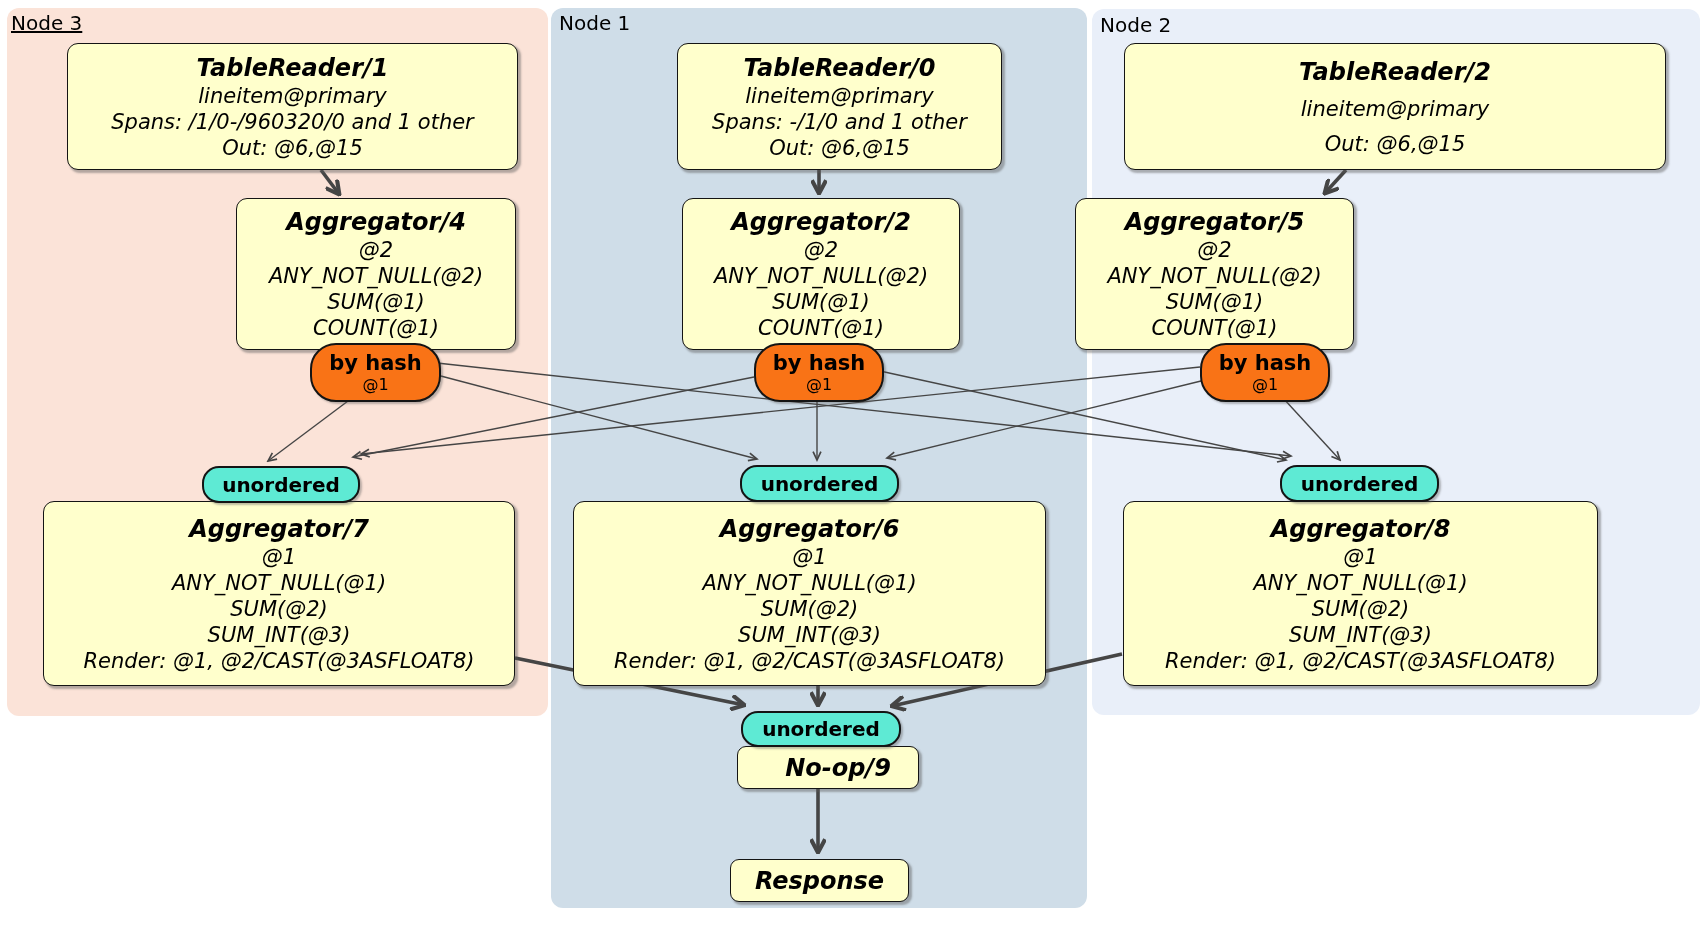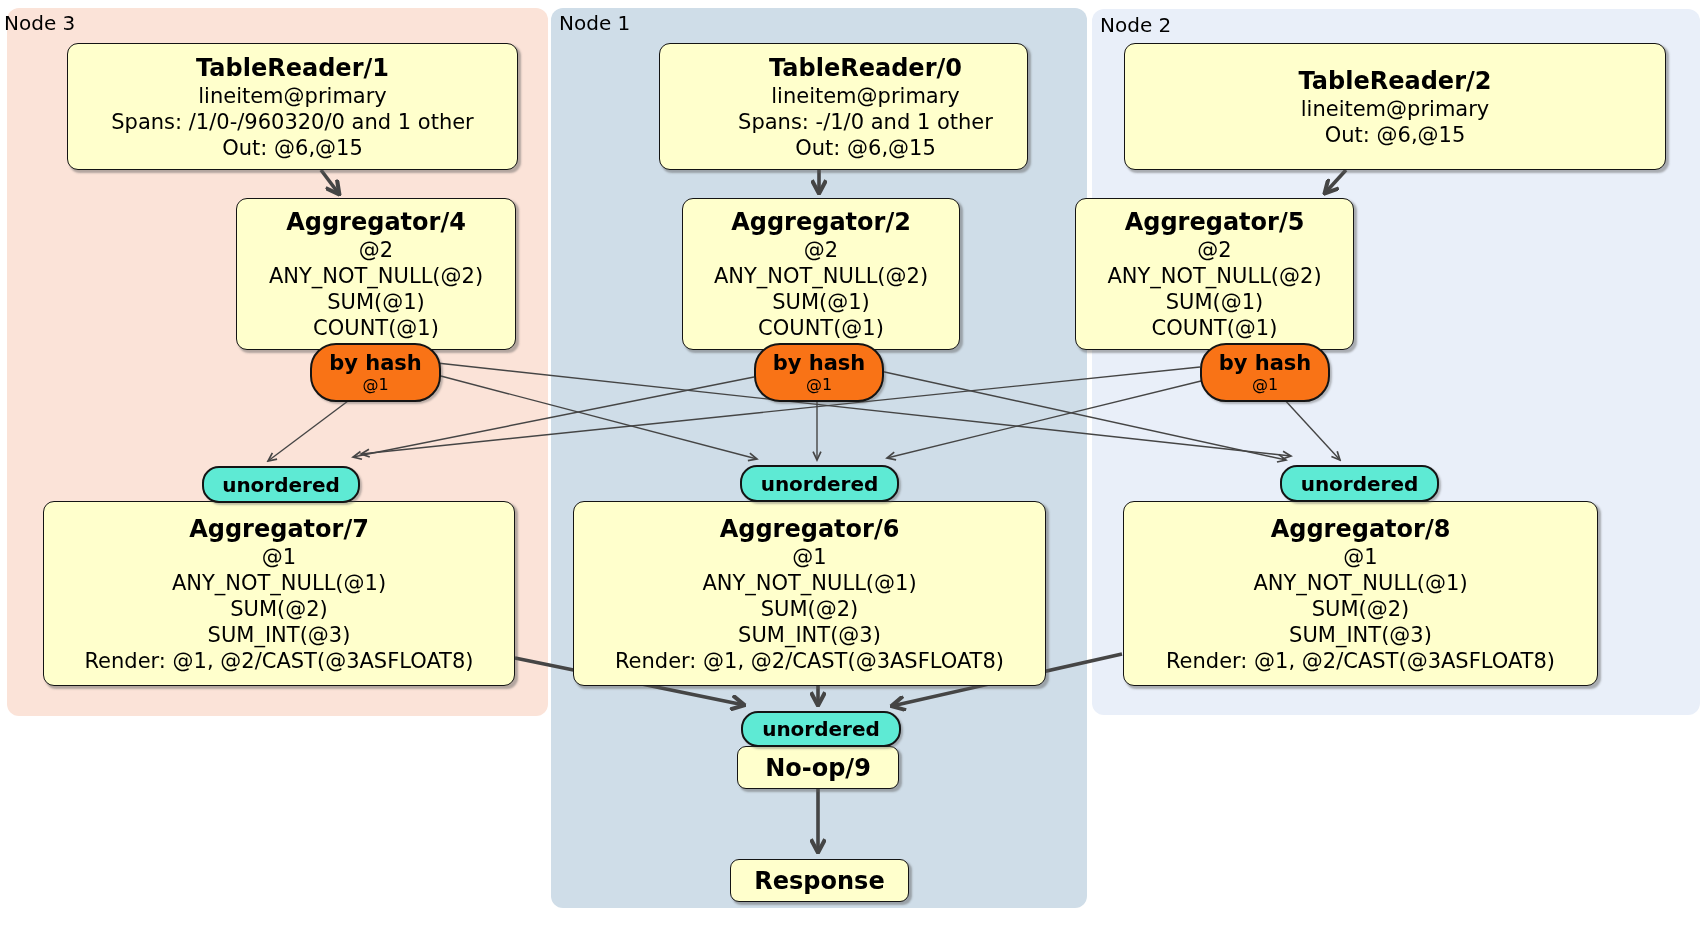--- a/index.html
+++ b/index.html
@@ -8,20 +8,21 @@
     font-family:"DejaVu Sans","Liberation Sans",sans-serif;color:#000;
   }
   .region{position:absolute;border-radius:12px;}
   .region-label{position:absolute;font-size:20px;line-height:22px;color:#000;}
   svg.edges{position:absolute;left:0;top:0;z-index:2;}
   .pbox{
     position:absolute;z-index:3;background:#ffffcc;border:1.6px solid #141414;
     border-radius:11px;box-shadow:2.5px 2.5px 2px rgba(90,90,90,.45);
     display:flex;flex-direction:column;justify-content:center;align-items:center;
     text-align:center;
+    font-style:italic;
   }
   .ptitle{font-weight:bold;font-size:24px;line-height:30px;white-space:nowrap;}
   .pline{font-size:21px;line-height:26px;white-space:nowrap;}
   .pill{
     position:absolute;z-index:4;border:2px solid #141414;
     display:flex;flex-direction:column;justify-content:center;align-items:center;
     text-align:center;box-shadow:2px 2px 2px rgba(90,90,90,.4);
   }
   .hash-pill{background:#f97316;border-radius:26px;}
   .hash-label{font-weight:bold;font-size:21px;line-height:23px;}
@@ -32,21 +33,21 @@
 </style>
 </head>
 <body>
 
 <div id="canvas">
 
   <div class="region" style="left:7px;top:8px;width:541px;height:708px;background:#fbe3d8;"></div>
   <div class="region" style="left:551px;top:8px;width:536px;height:900px;background:#cfdde8;"></div>
   <div class="region" style="left:1092px;top:9px;width:608px;height:706px;background:#e9eff9;"></div>
 
-  <div class="region-label" style="left:4px;top:12px;">Node 3</div>
+  <div class="region-label" style="left:11px;top:12px;text-decoration:underline;">Node 3</div>
   <div class="region-label" style="left:559px;top:12px;">Node 1</div>
   <div class="region-label" style="left:1100px;top:14px;">Node 2</div>
 
   <svg class="edges" width="1708" height="940" viewBox="0 0 1708 940">
     <defs>
       <marker id="athin" viewBox="0 0 10 10" refX="8.5" refY="5" markerWidth="8" markerHeight="8" orient="auto">
         <path d="M1,1.5 L8.5,5 L1,8.5" fill="none" stroke="#454545" stroke-width="1.5"></path>
       </marker>
       <marker id="athick" viewBox="0 0 10 10" refX="8.6" refY="5" markerWidth="4.4" markerHeight="4.4" orient="auto">
         <path d="M0.5,0.5 L9,5 L0.5,9.5" fill="none" stroke="#454545" stroke-width="2.6"></path>
@@ -71,27 +72,27 @@
     <line x1="1122" y1="654" x2="892" y2="706" stroke="#454545" stroke-width="3.6" marker-end="url(#athick)"></line>
     <line x1="818" y1="789" x2="818" y2="852" stroke="#454545" stroke-width="3.6" marker-end="url(#athick)"></line>
   </svg>
 
   <div class="pbox" style="left:67px;top:43px;width:449px;height:125px;">
     <div class="ptitle">TableReader/1</div>
     <div class="pline">lineitem@primary</div>
     <div class="pline">Spans: /1/0-/960320/0 and 1 other</div>
     <div class="pline">Out: @6,@15</div>
   </div>
-  <div class="pbox" style="left:659px;top:43px;width:323px;height:125px;padding-left:44px;">
+  <div class="pbox" style="left:677px;top:43px;width:323px;height:125px;">
     <div class="ptitle">TableReader/0</div>
     <div class="pline">lineitem@primary</div>
     <div class="pline">Spans: -/1/0 and 1 other</div>
     <div class="pline">Out: @6,@15</div>
   </div>
-  <div class="pbox" style="left:1124px;top:43px;width:540px;height:125px;">
+  <div class="pbox" style="left:1124px;top:43px;width:540px;height:125px;gap:9px;">
     <div class="ptitle">TableReader/2</div>
     <div class="pline">lineitem@primary</div>
     <div class="pline">Out: @6,@15</div>
   </div>
 
   <div class="pbox" style="left:236px;top:198px;width:278px;height:150px;">
     <div class="ptitle">Aggregator/4</div>
     <div class="pline">@2</div>
     <div class="pline">ANY_NOT_NULL(@2)</div>
     <div class="pline">SUM(@1)</div>
@@ -156,20 +157,20 @@
     <div class="pline">@1</div>
     <div class="pline">ANY_NOT_NULL(@1)</div>
     <div class="pline">SUM(@2)</div>
     <div class="pline">SUM_INT(@3)</div>
     <div class="pline">Render: @1, @2/CAST(@3ASFLOAT8)</div>
   </div>
 
   <div class="pill uno-pill" style="left:741px;top:711px;width:156px;height:32px;">
     <div class="uno-label">unordered</div>
   </div>
-  <div class="pbox" style="left:737px;top:746px;width:160px;height:41px;border-radius:9px;">
+  <div class="pbox" style="left:737px;top:746px;width:160px;height:41px;border-radius:9px;padding-left:20px;">
     <div class="big-title">No-op/9</div>
   </div>
   <div class="pbox" style="left:730px;top:859px;width:177px;height:41px;border-radius:9px;">
     <div class="big-title">Response</div>
   </div>
 
 </div>
 
 </body></html>

